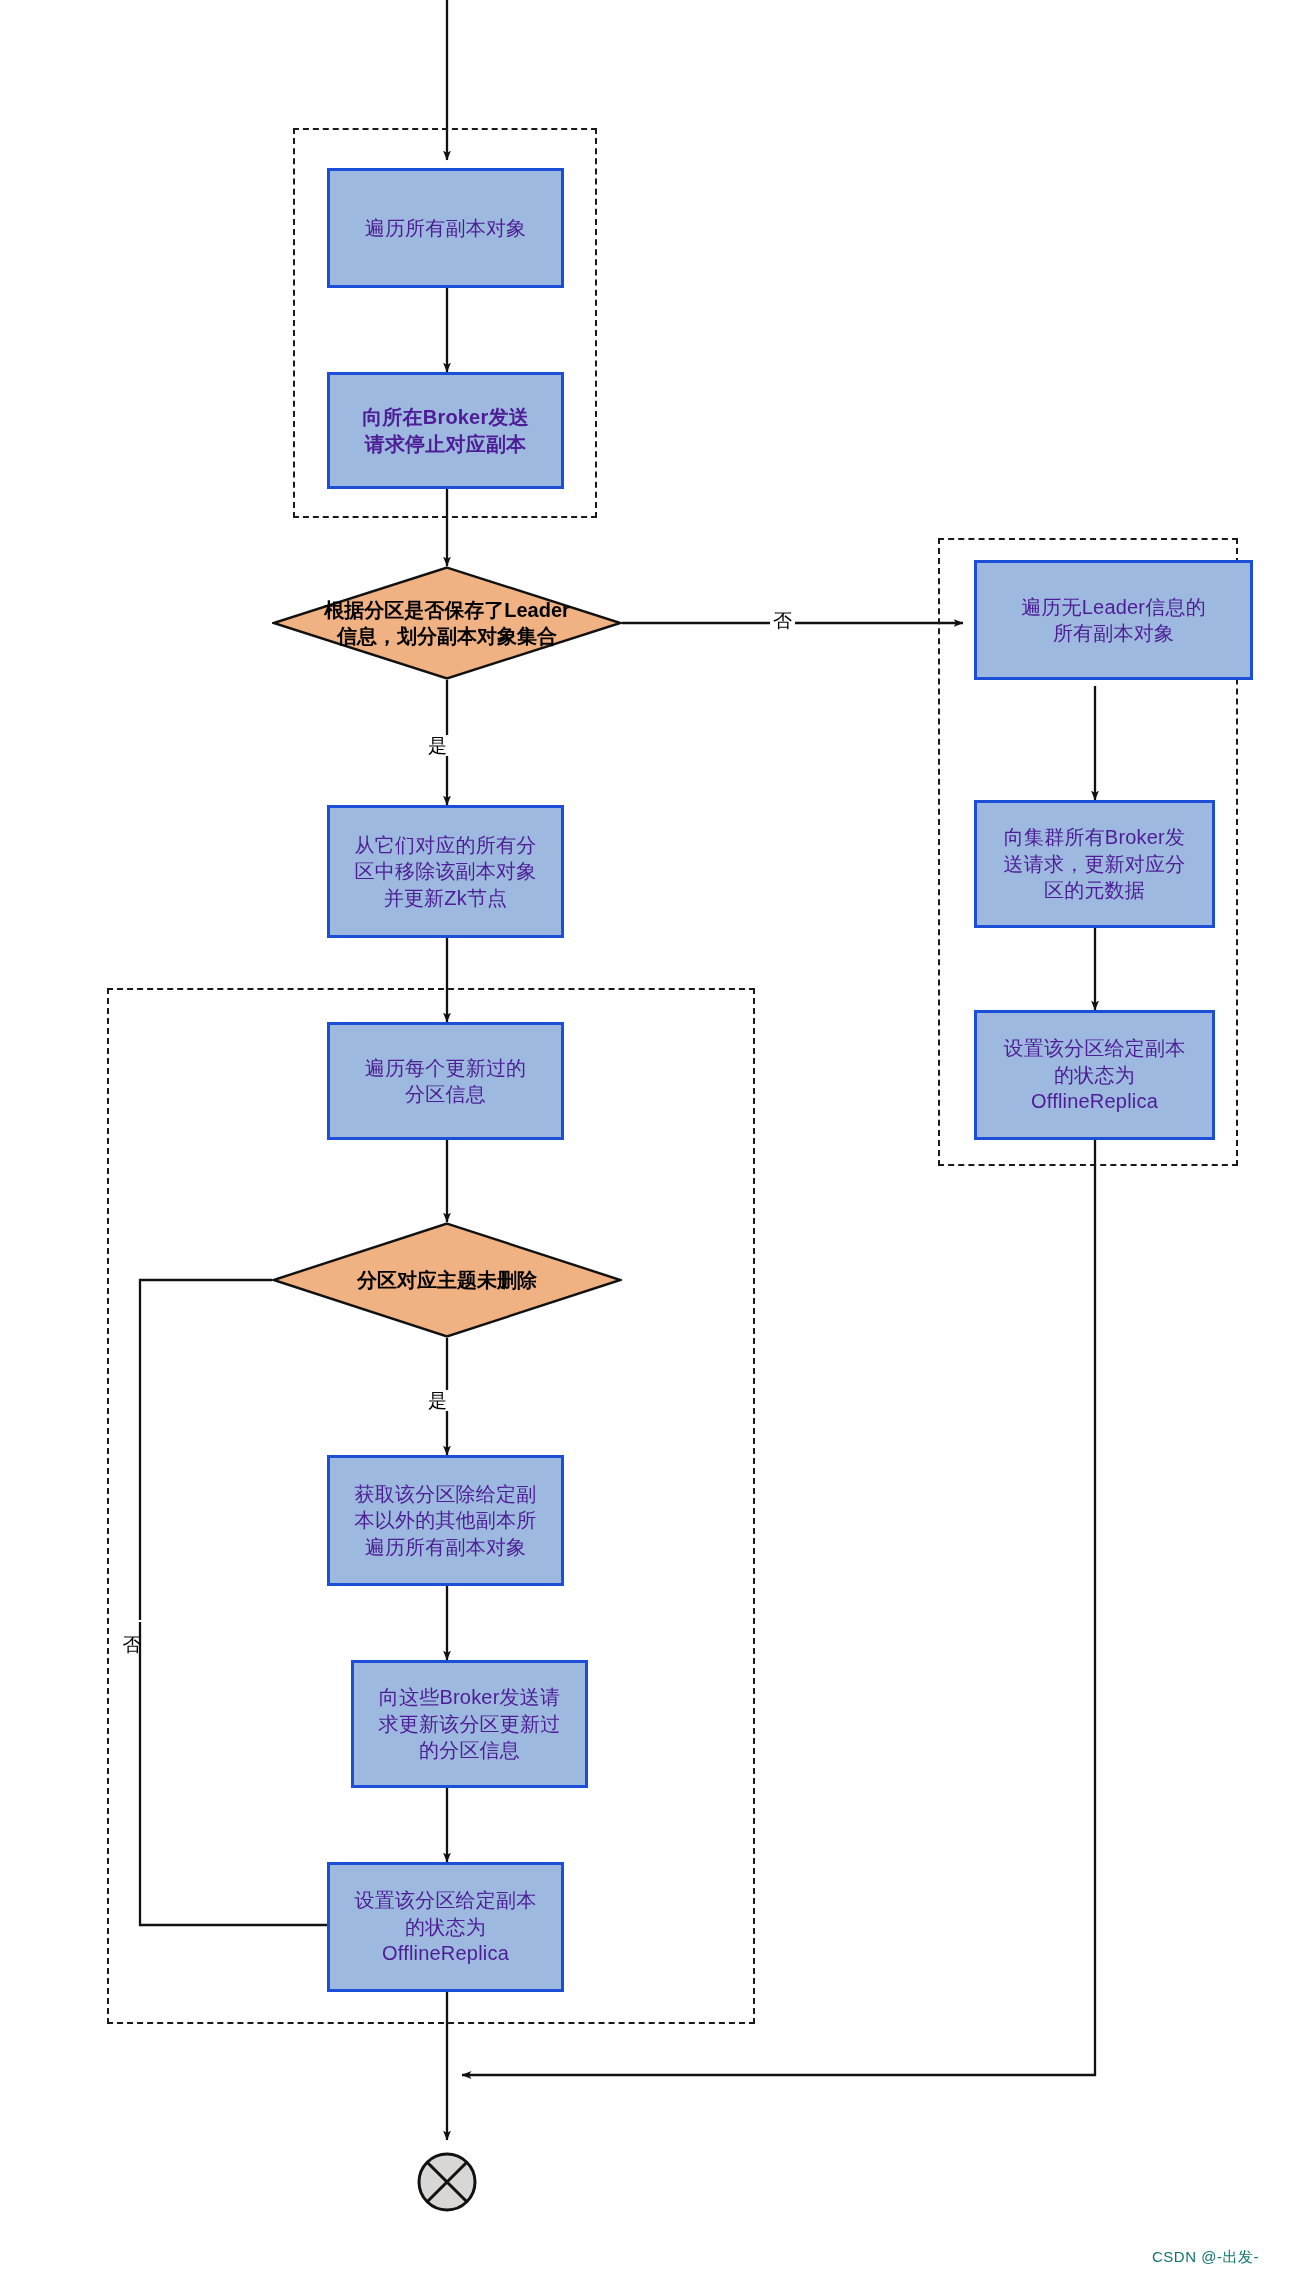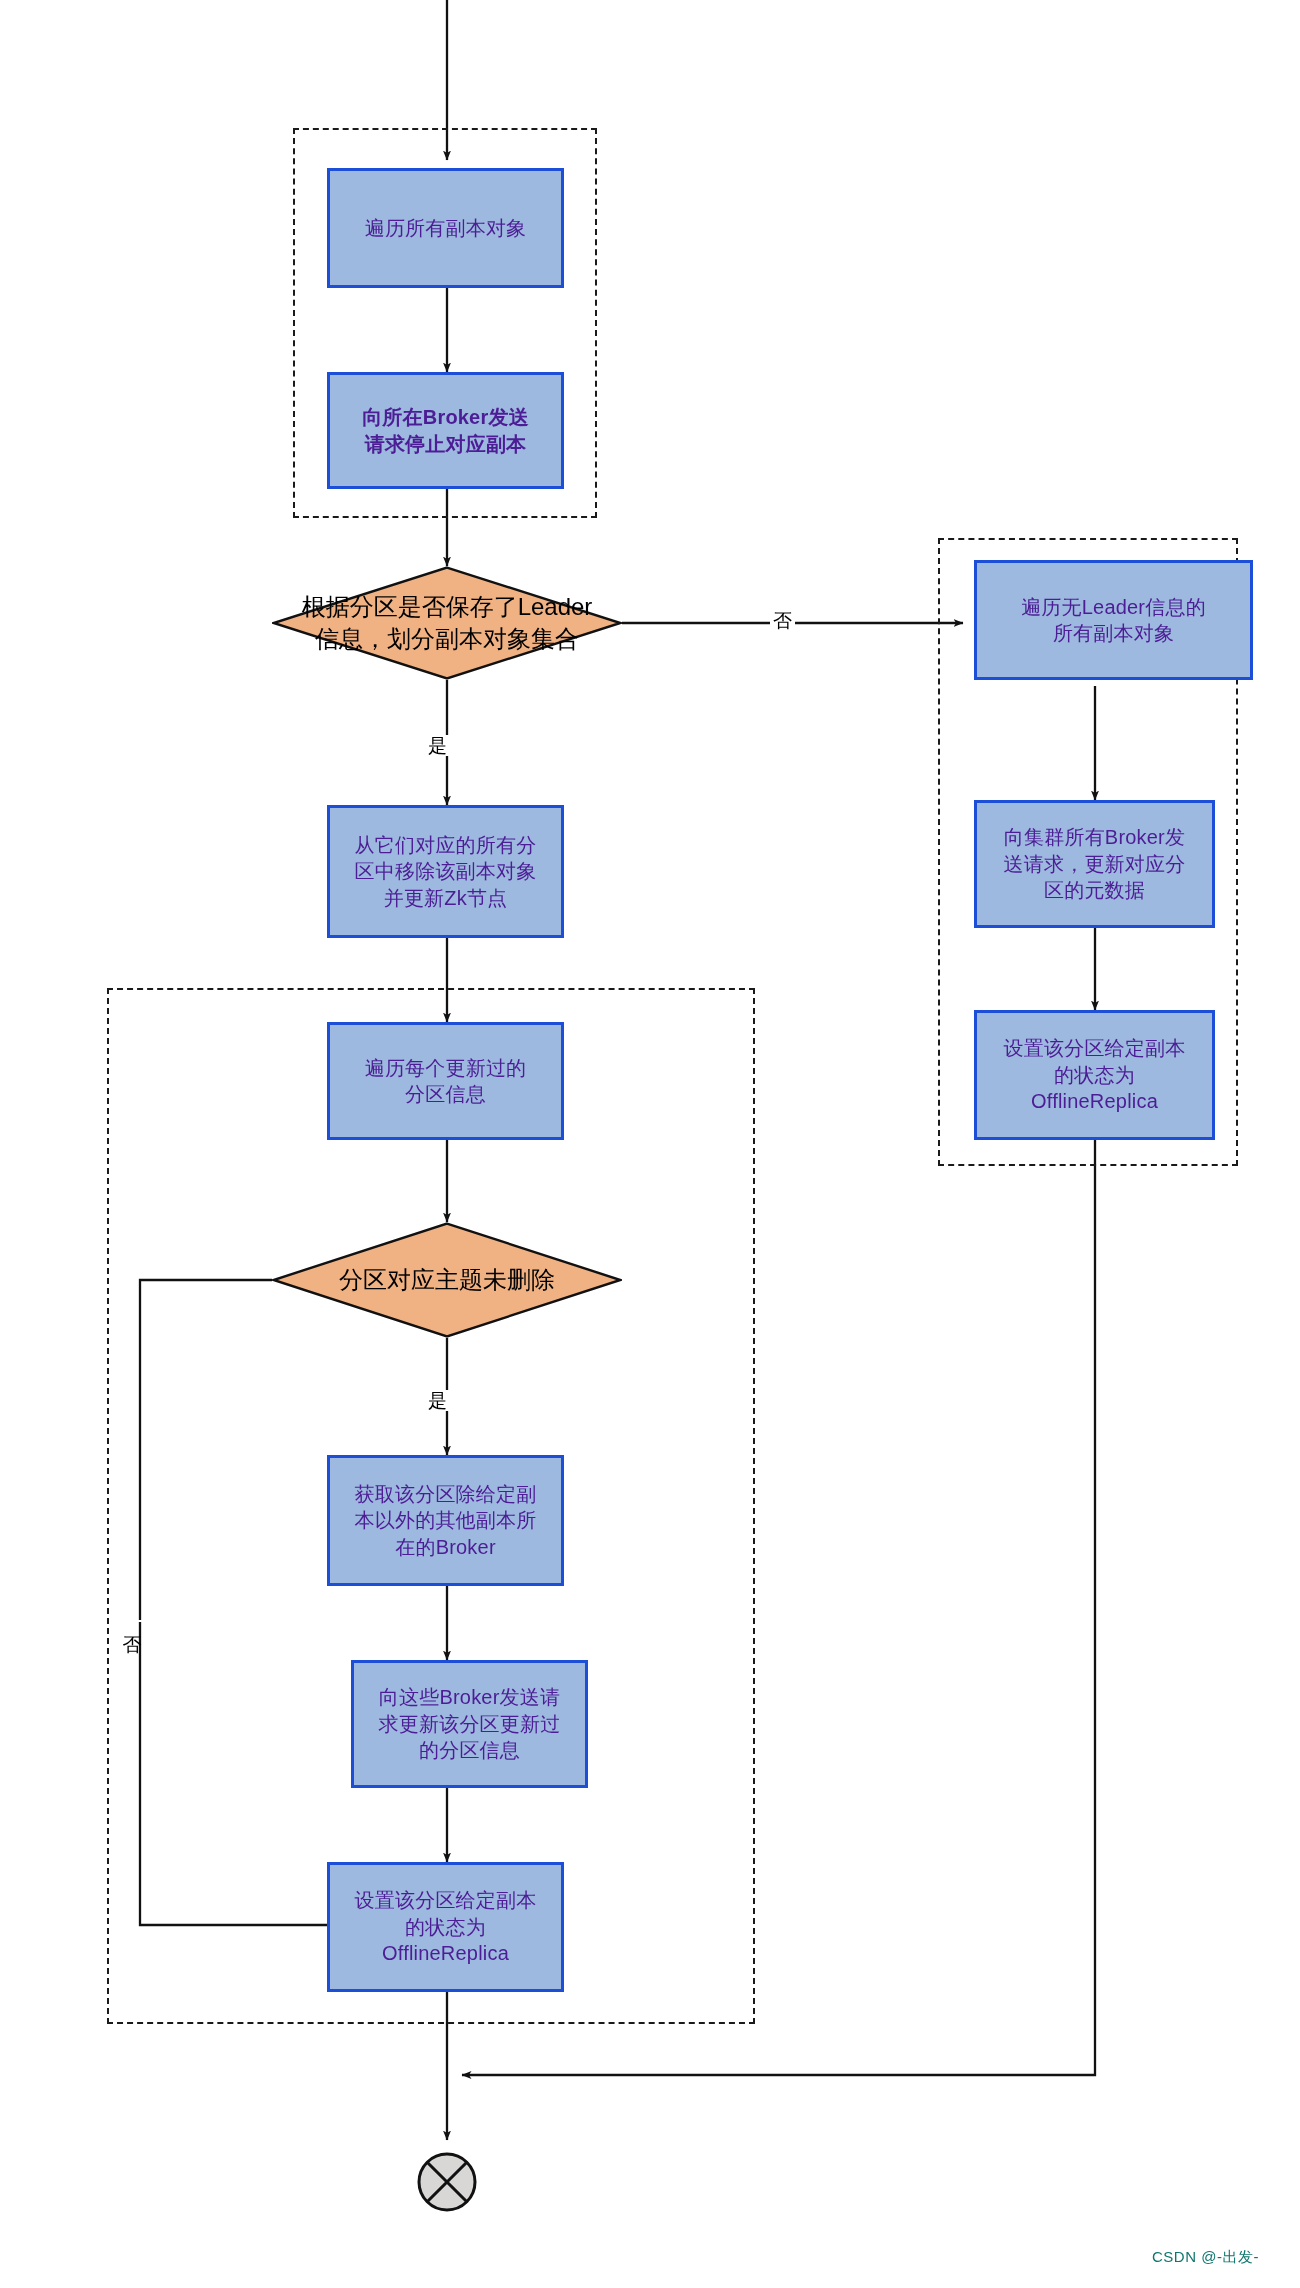--- a/index.html
+++ b/index.html
@@ -40,23 +40,24 @@
     padding: 2px 6px;
     white-space: pre-line;
   }
   .node-diamond {
     position: absolute;
     display: flex;
     align-items: center;
     justify-content: center;
     text-align: center;
     color: #000000;
-    font-size: 24px;
+    font-size: 20px;
     line-height: 1.32;
     white-space: pre-line;
+    font-weight: bold;
   }
   .diamond-shape {
     position: absolute;
     left: 0;
     top: 0;
     width: 100%;
     height: 100%;
   }
   .diamond-label {
     position: relative;
@@ -168,21 +169,21 @@
 
   <div class="node-diamond" style="left:272px; top:1222px; width:350px; height:116px;">
     <svg class="diamond-shape" viewBox="0 0 350 116" preserveAspectRatio="none">
       <polygon points="175,1.6 348.4,58 175,114.4 1.6,58" fill="#F0B183" stroke="#111111" stroke-width="2.4" vector-effect="non-scaling-stroke"></polygon>
     </svg>
     <span class="diamond-label">分区对应主题未删除</span>
   </div>
 
   <div class="node-box" style="left:327px; top:1455px; width:237px; height:131px;">获取该分区除给定副
 本以外的其他副本所
-在的Broker</div>
+遍历所有副本对象</div>
 
   <div class="node-box" style="left:327px; top:1660px; width:237px; height:128px;margin-left:24px;">向这些Broker发送请
 求更新该分区更新过
 的分区信息</div>
 
   <div class="node-box" style="left:327px; top:1862px; width:237px; height:130px;">设置该分区给定副本
 的状态为
 OfflineReplica</div>
 
   <div class="node-box" style="left:974px; top:560px; width:279px; height:120px;">遍历无Leader信息的

